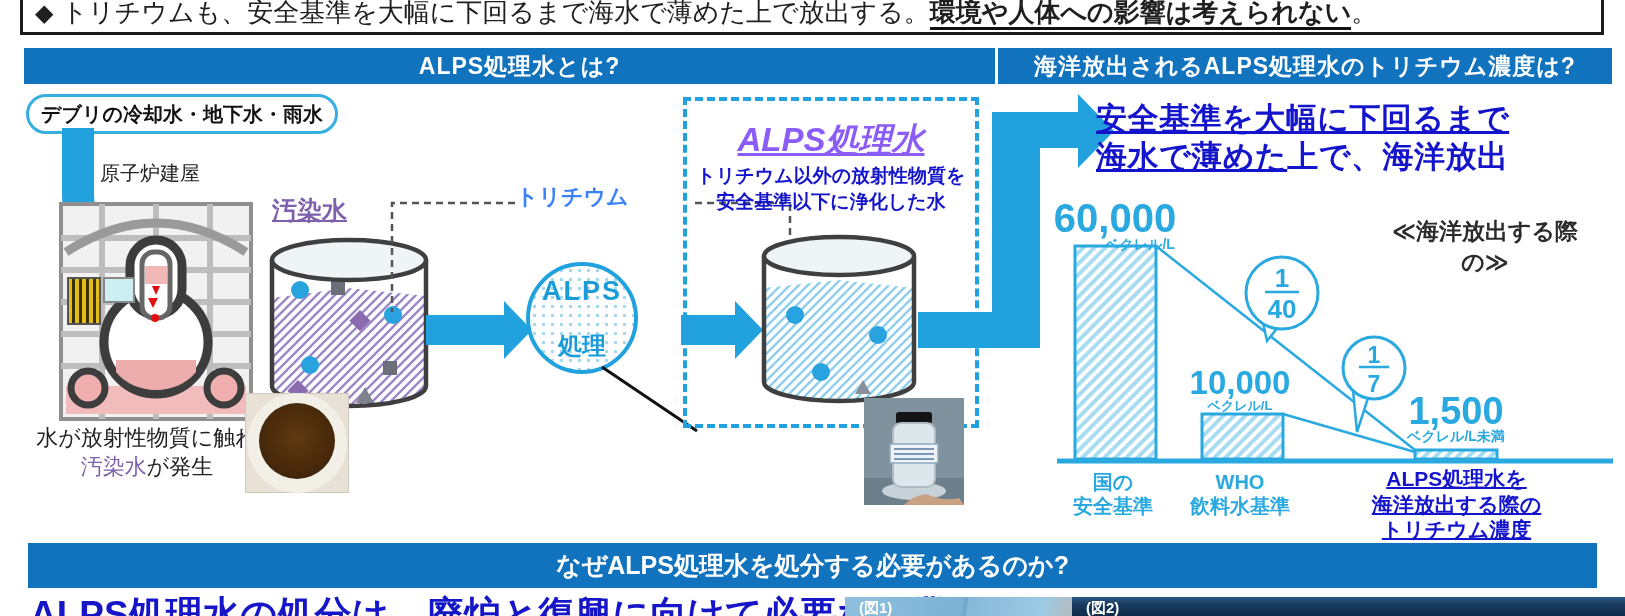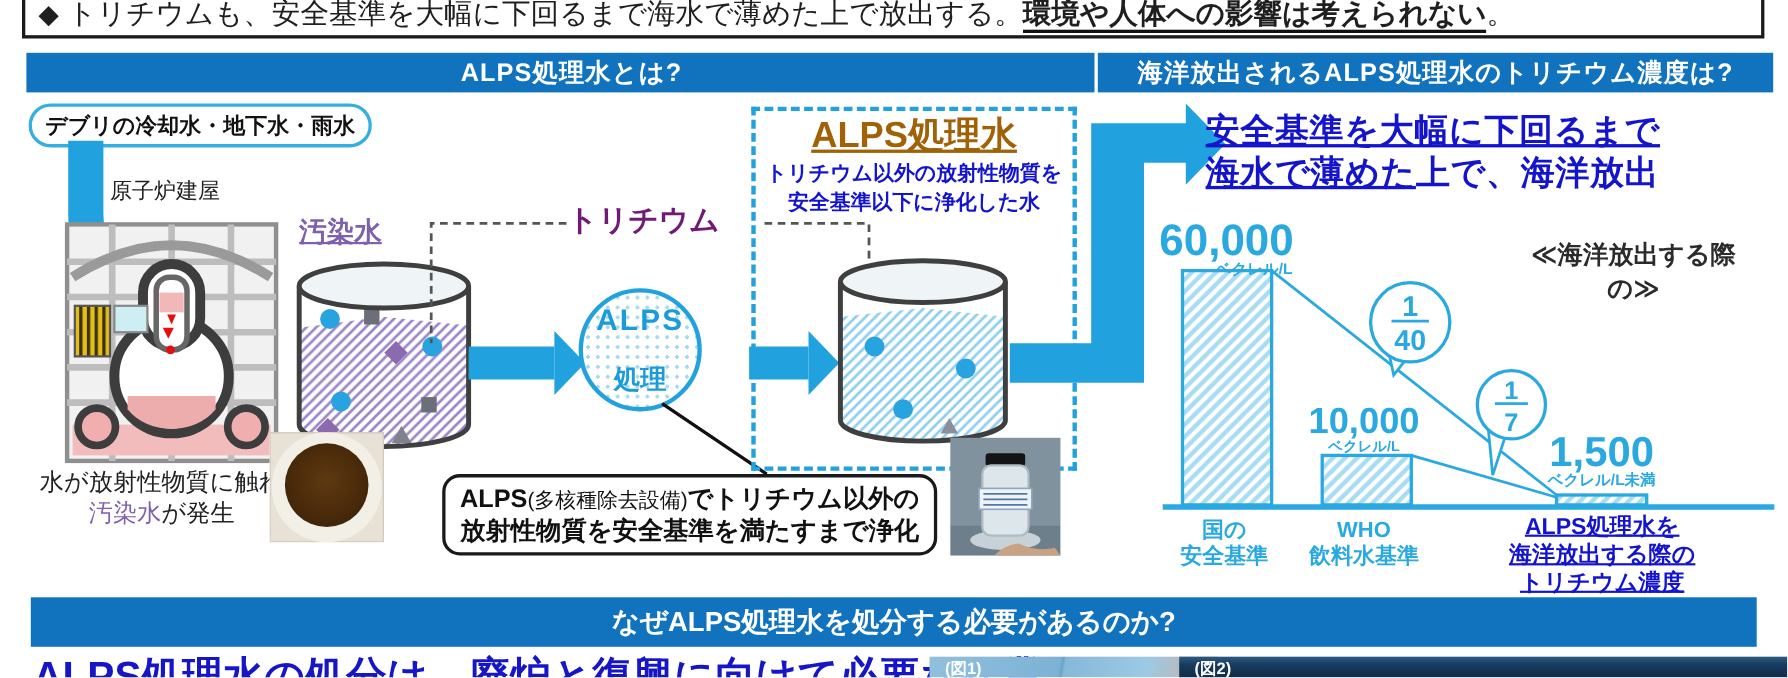--- a/index.html
+++ b/index.html
@@ -24,21 +24,21 @@
               background:#fff;display:flex;align-items:center;justify-content:center;
               font-weight:800;font-size:20px;color:#111;}
 
   .reactor-label{left:100px;top:160px;font-size:20px;color:#222;}
 
   .reactor-caption{left:22px;top:424px;width:250px;text-align:center;font-size:22px;color:#222;line-height:1.3;}
   .purple{color:#7e60ad;}
 
   .tank1-label{left:272px;top:194px;font-size:25px;font-weight:bold;color:#7e60ad;
                text-decoration:underline;text-decoration-thickness:2px;}
-  .tritium-label{left:516px;top:182px;font-size:27px;font-weight:800;color:#701a75;}
+  .tritium-label{left:516px;top:182px;font-size:22px;font-weight:800;color:#3b82f6;}
 
   
   .harrow{height:58px;}
   .harrow .shaft{position:absolute;left:0;top:14px;height:30px;background:#21a2df;}
   .harrow .head{position:absolute;top:0;width:0;height:0;border-top:29px solid transparent;
                 border-bottom:29px solid transparent;border-left:28px solid #21a2df;}
   .arrow1{left:426px;top:301px;width:106px;}
   .arrow1 .shaft{width:78px;} .arrow1 .head{left:78px;}
   .arrow2{left:681px;top:301px;width:82px;}
   .arrow2 .shaft{width:54px;} .arrow2 .head{left:54px;}
@@ -52,22 +52,22 @@
   .alps-circle .l1{font-size:27px;letter-spacing:2px;}
   .alps-circle .l2{font-size:24px;margin-top:29px;}
 
   .callout{left:402px;top:431px;width:444px;height:68px;border:3px solid #1a1a1a;border-radius:16px;
            background:#fff;display:flex;flex-direction:column;align-items:center;justify-content:center;
            font-size:23px;color:#111;line-height:1.25;z-index:5;}
   .callout b{font-weight:800;}
   .callout .paren{font-size:19px;font-weight:500;}
 
   .treated-box{left:683px;top:97px;width:288px;height:323px;border:4px dashed #21a2df;}
-  .treated-box .title{margin-top:0;text-align:center;font-size:33px;font-weight:800;color:#a16207;
-                      text-decoration:underline;text-decoration-thickness:3px;}
+  .treated-box .title{margin-top:17px;text-align:center;font-size:33px;font-weight:800;color:#8b5cf6;
+                      text-decoration:underline;text-decoration-thickness:3px;font-style:italic;}
   .treated-box .sub{text-align:center;font-size:19px;font-weight:800;color:#1414cc;line-height:1.35;}
 
   
   .photo-brown{left:245px;top:393px;width:104px;height:100px;background:#e7e1d6;z-index:4;overflow:hidden;
                box-shadow:0 0 0 1px #cfc8ba inset;}
   .photo-brown .cup{position:absolute;left:2px;top:0px;width:100px;height:100px;border-radius:50%;background:#f2efe6;}
   .photo-brown .liquid{position:absolute;left:14px;top:10px;width:76px;height:76px;border-radius:50%;
                        background:radial-gradient(circle at 50% 45%,#5e3a12 0%,#4a2a0a 55%,#33200d 100%);}
   .photo-bottle{left:864px;top:398px;width:100px;height:107px;background:#8395a3;z-index:6;overflow:hidden;}
 
@@ -209,24 +209,20 @@
 
   <div class="abs alps-circle">
     <span class="l1">ALPS</span>
     <span class="l2">処理</span>
   </div>
 
   <svg class="abs" style="left:595px;top:363px;width:110px;height:72px;" viewBox="0 0 110 72">
     <line x1="7" y1="4" x2="102" y2="68" stroke="#111" stroke-width="3"></line>
   </svg>
 
-  <div class="abs callout">
-    <div><b>ALPS</b><span class="paren">(多核種除去設備)</span><b>でトリチウム以外の</b></div>
-    <div><b>放射性物質を安全基準を満たすまで浄化</b></div>
-  </div>
 
   <div class="abs harrow arrow2">
     <div class="shaft"></div>
     <div class="head"></div>
   </div>
 
   <div class="abs treated-box">
     <div class="title">ALPS処理水</div>
     <div class="sub">トリチウム以外の放射性物質を</div>
     <div class="sub">安全基準以下に浄化した水</div>

